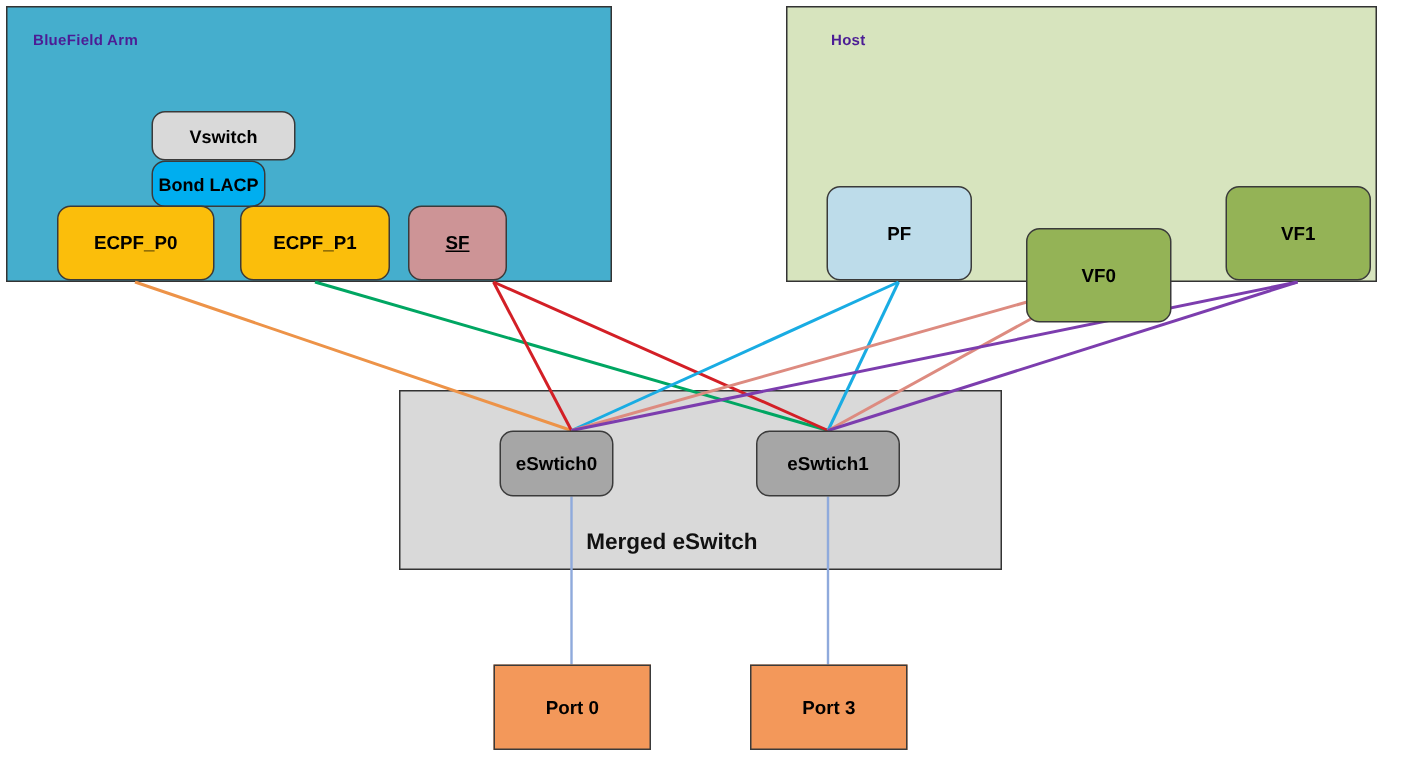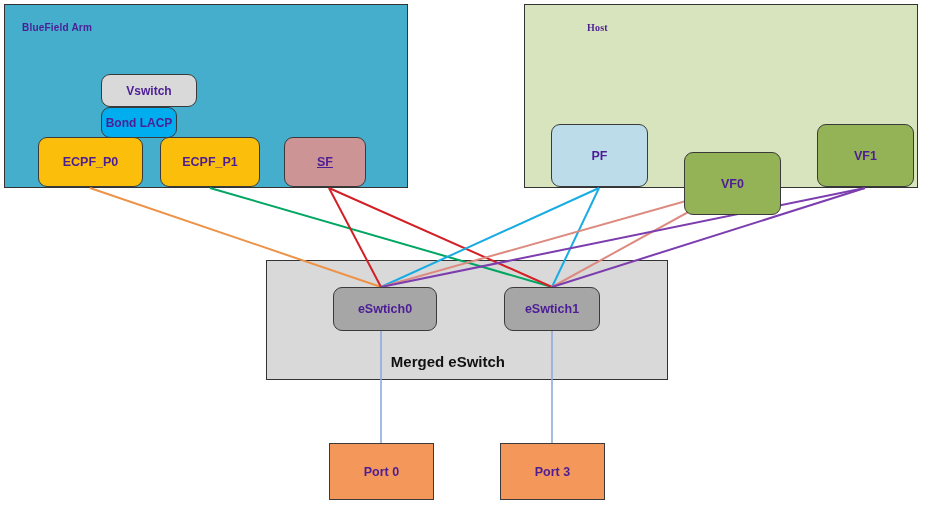--- a/index.html
+++ b/index.html
@@ -34,21 +34,21 @@
   .node {
     position: absolute;
     box-sizing: border-box;
     display: flex;
     align-items: center;
     justify-content: center;
     border: 1.5px solid #3a3a3a;
     border-radius: 9px;
     font-weight: bold;
     font-size: 12.5px;
-    color: #4c1d95;
+    color: #000000;
     text-align: center;
     white-space: nowrap;
     z-index: 5;
   }
   .node.square {
     border-radius: 0;
   }
   .node-sm {
     font-size: 12px;
   }
@@ -102,45 +102,45 @@
       </div>
       <div class="node node-sm" style="left: 101px; top: 107px; width: 76px; height: 31px; background: rgb(0, 174, 239); border-color: rgb(58, 58, 58);">
         <span>Bond LACP</span>
       </div>
       <div class="node" style="left: 38px; top: 137px; width: 105px; height: 50px; background: rgb(251, 190, 11); border-color: rgb(58, 58, 58);">
         <span>ECPF_P0</span>
       </div>
       <div class="node" style="left: 160px; top: 137px; width: 100px; height: 50px; background: rgb(251, 190, 11); border-color: rgb(58, 58, 58);">
         <span>ECPF_P1</span>
       </div>
-      <div class="node" style="left: 284px; top: 137px; width: 82px; height: 50px; background: rgb(205, 148, 150); border-color: rgb(58, 58, 58); text-decoration: underline;">
+      <div class="node" style="left: 272px; top: 137px; width: 66px; height: 50px; background: rgb(205, 148, 150); border-color: rgb(58, 58, 58); text-decoration: underline;">
         <span>SF</span>
       </div>
       <div class="node" style="left: 551px; top: 124px; width: 97px; height: 63px; background: rgb(189, 220, 234); border-color: rgb(58, 58, 58);">
         <span>PF</span>
       </div>
       <div class="node" style="left: 684px; top: 124px; width: 97px; height: 63px; background: rgb(148, 179, 86); border-color: rgb(58, 58, 58); margin-top: 28px;">
         <span>VF0</span>
       </div>
       <div class="node" style="left: 817px; top: 124px; width: 97px; height: 63px; background: rgb(148, 179, 86); border-color: rgb(58, 58, 58);">
         <span>VF1</span>
       </div>
-      <div class="node" style="left: 333px; top: 287px; width: 104px; height: 44px; background: rgb(166, 166, 166); border-color: rgb(58, 58, 58);">
+      <div class="node" style="left: 333px; top: 287px; width: 76px; height: 44px; background: rgb(166, 166, 166); border-color: rgb(58, 58, 58);">
         <span>eSwtich0</span>
       </div>
       <div class="node" style="left: 504px; top: 287px; width: 96px; height: 44px; background: rgb(166, 166, 166); border-color: rgb(58, 58, 58);">
         <span>eSwtich1</span>
       </div>
       <div class="node square" style="left: 329px; top: 443px; width: 105px; height: 57px; background: rgb(243, 152, 90); border-color: rgb(58, 58, 58);">
         <span>Port 0</span>
       </div>
       <div class="node square" style="left: 500px; top: 443px; width: 105px; height: 57px; background: rgb(243, 152, 90); border-color: rgb(58, 58, 58);">
         <span>Port 3</span>
       </div>
     </div>
 
   <div id="labels-layer">
       <div class="panel-title" style="left: 22px; top: 22px;">BlueField Arm</div>
-      <div class="panel-title" style="left: 587px; top: 22px; font-family: Liberation Serif, serif;">Host</div>
+      <div class="panel-title" style="left: 554px; top: 22px;">Host</div>
       <div class="merged-label" style="left: 305px; top: 353px; width: 200px; text-align: right;">Merged eSwitch</div>
     </div>
 
 </div>
 
 </body></html>

